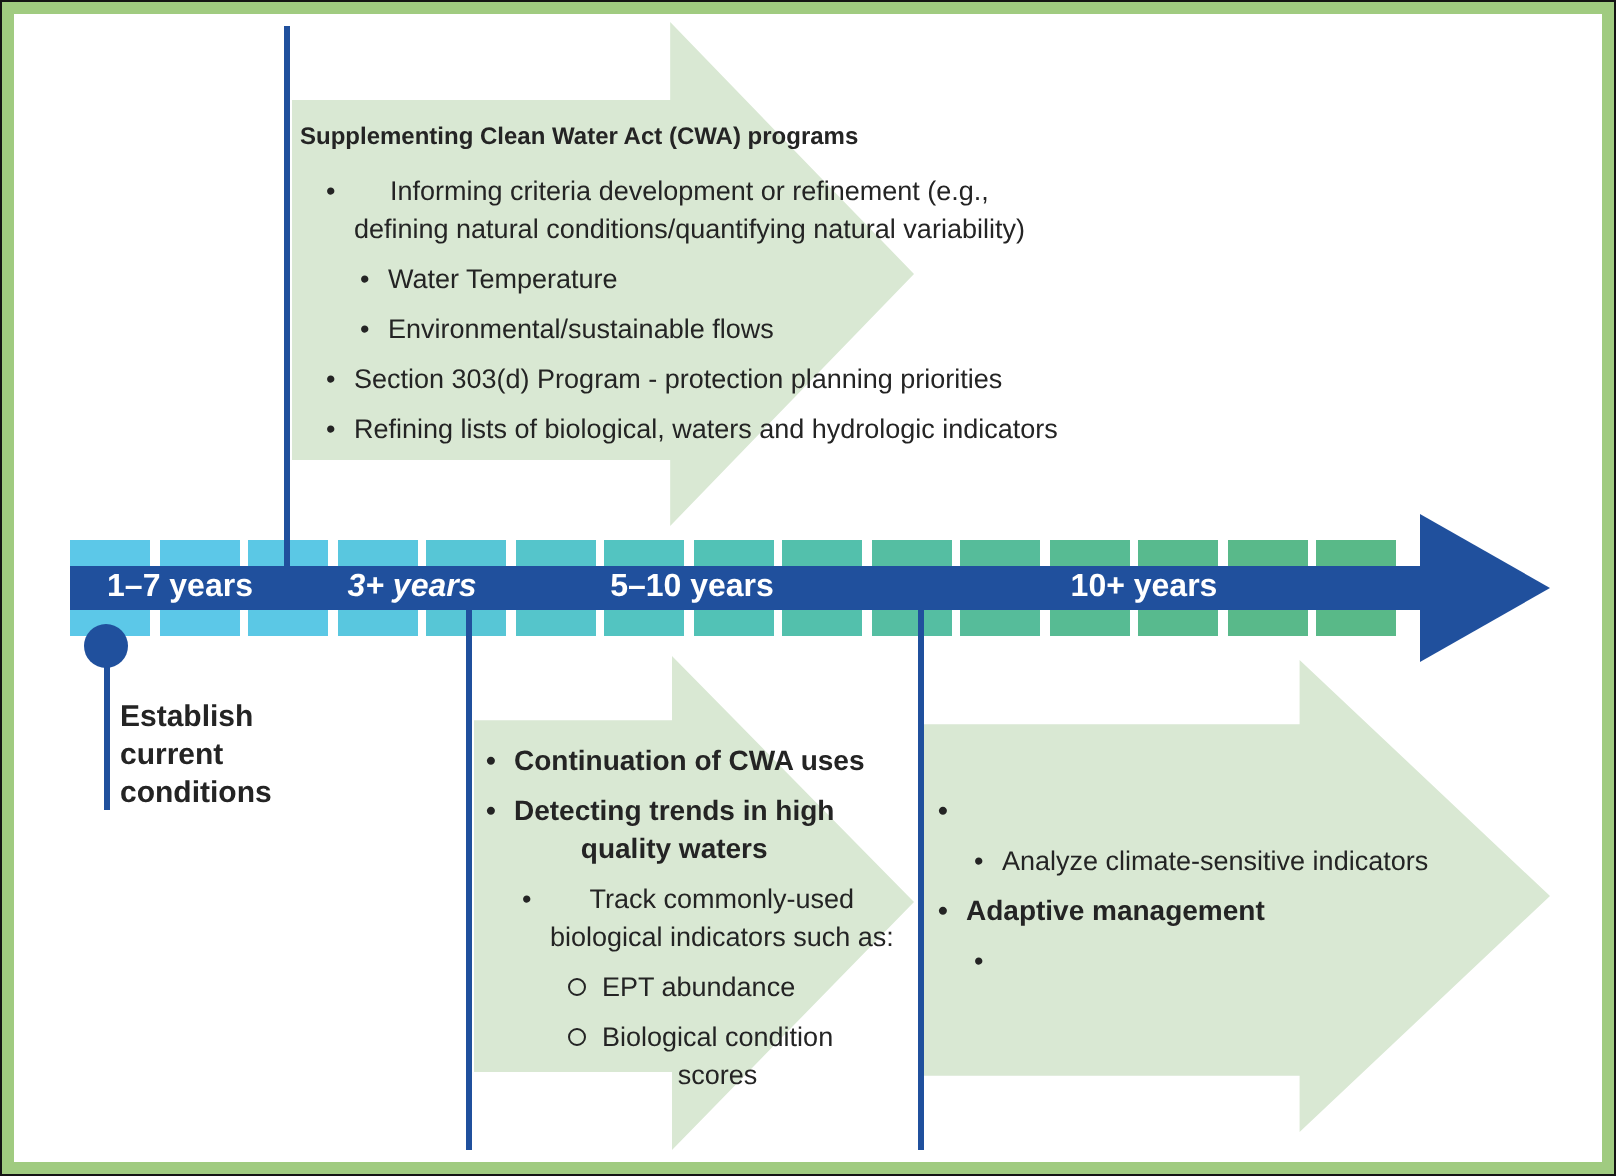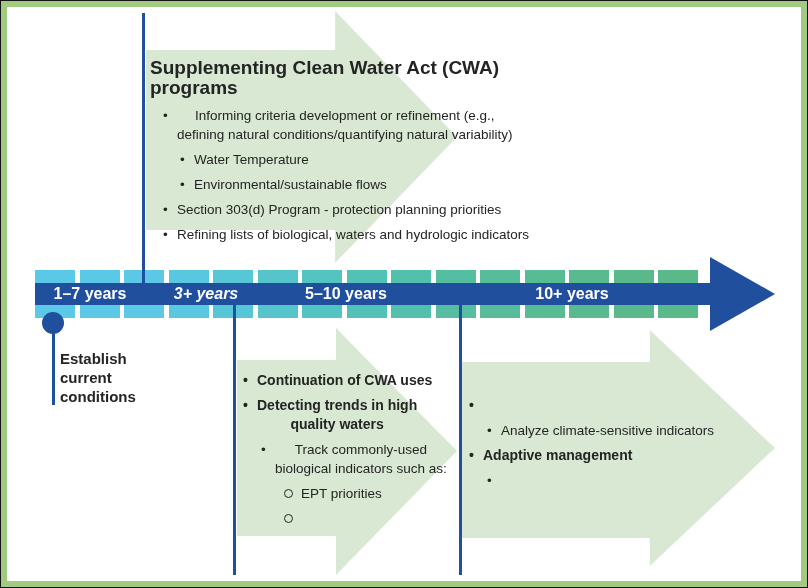--- a/index.html
+++ b/index.html
@@ -15,21 +15,21 @@
   .parrow.mid{left:237px;top:328px;width:220px;height:247px;
     clip-path:polygon(0% 13%,45% 13%,45% 0%,100% 49.8%,45% 100%,45% 84.2%,0% 84.2%);}
   .parrow.right{left:462px;top:330px;width:313px;height:236px;
     clip-path:polygon(0% 13.6%,60% 13.6%,60% 0%,100% 50%,60% 100%,60% 88.1%,0% 88.1%);}
 
   
   .textblock{position:absolute;color:var(--text_dark);}
   .tb-top{left:150px;top:58px;width:420px;}
   .tb-mid{left:240px;top:365px;width:230px;}
   .tb-right{left:466px;top:390px;width:280px;}
-  .section-title{font-size:19px;font-weight:bold;line-height:20px;margin-bottom:8px;}
+  .section-title{font-size:12px;font-weight:bold;line-height:20px;margin-bottom:8px;}
   .li{display:flex;line-height:19px;font-size:13.5px;margin-top:6px;}
   .li .txt{white-space:pre-line;text-align:center;}
   .li .bullet{flex:0 0 14px;width:14px;}
   .li.bold{font-weight:bold;font-size:14px;}
   .li.lvl1{padding-left:3px;}
   .li.lvl2{padding-left:21px;}
   .li.lvl3{padding-left:44px;}
   .tb-top .li.lvl1{padding-left:13px;}
   .tb-top .li.lvl2{padding-left:30px;}
   .bullet.ring{width:7px;height:7px;flex:0 0 7px;border:1.6px solid var(--text_dark);
@@ -159,24 +159,26 @@
           <span class="txt">Detecting trends in high
 quality waters</span>
         </div>
         <div class="li lvl2">
           <span class="bullet">•</span>
           <span class="txt">Track commonly-used
 biological indicators such as:</span>
         </div>
         <div class="li lvl3">
           <span class="bullet ring"></span>
-          <span class="txt">EPT priorities</span>
+          <span class="txt">EPT abundance</span>
         </div>
         <div class="li lvl3">
           <span class="bullet ring"></span>
+          <span class="txt">Biological condition
+scores</span>
         </div>
       </div>
   </div>
 
   <div class="textblock tb-right">
     <div>
         <div class="li lvl1 bold">
           <span class="bullet">•</span>
         </div>
         <div class="li lvl2">

